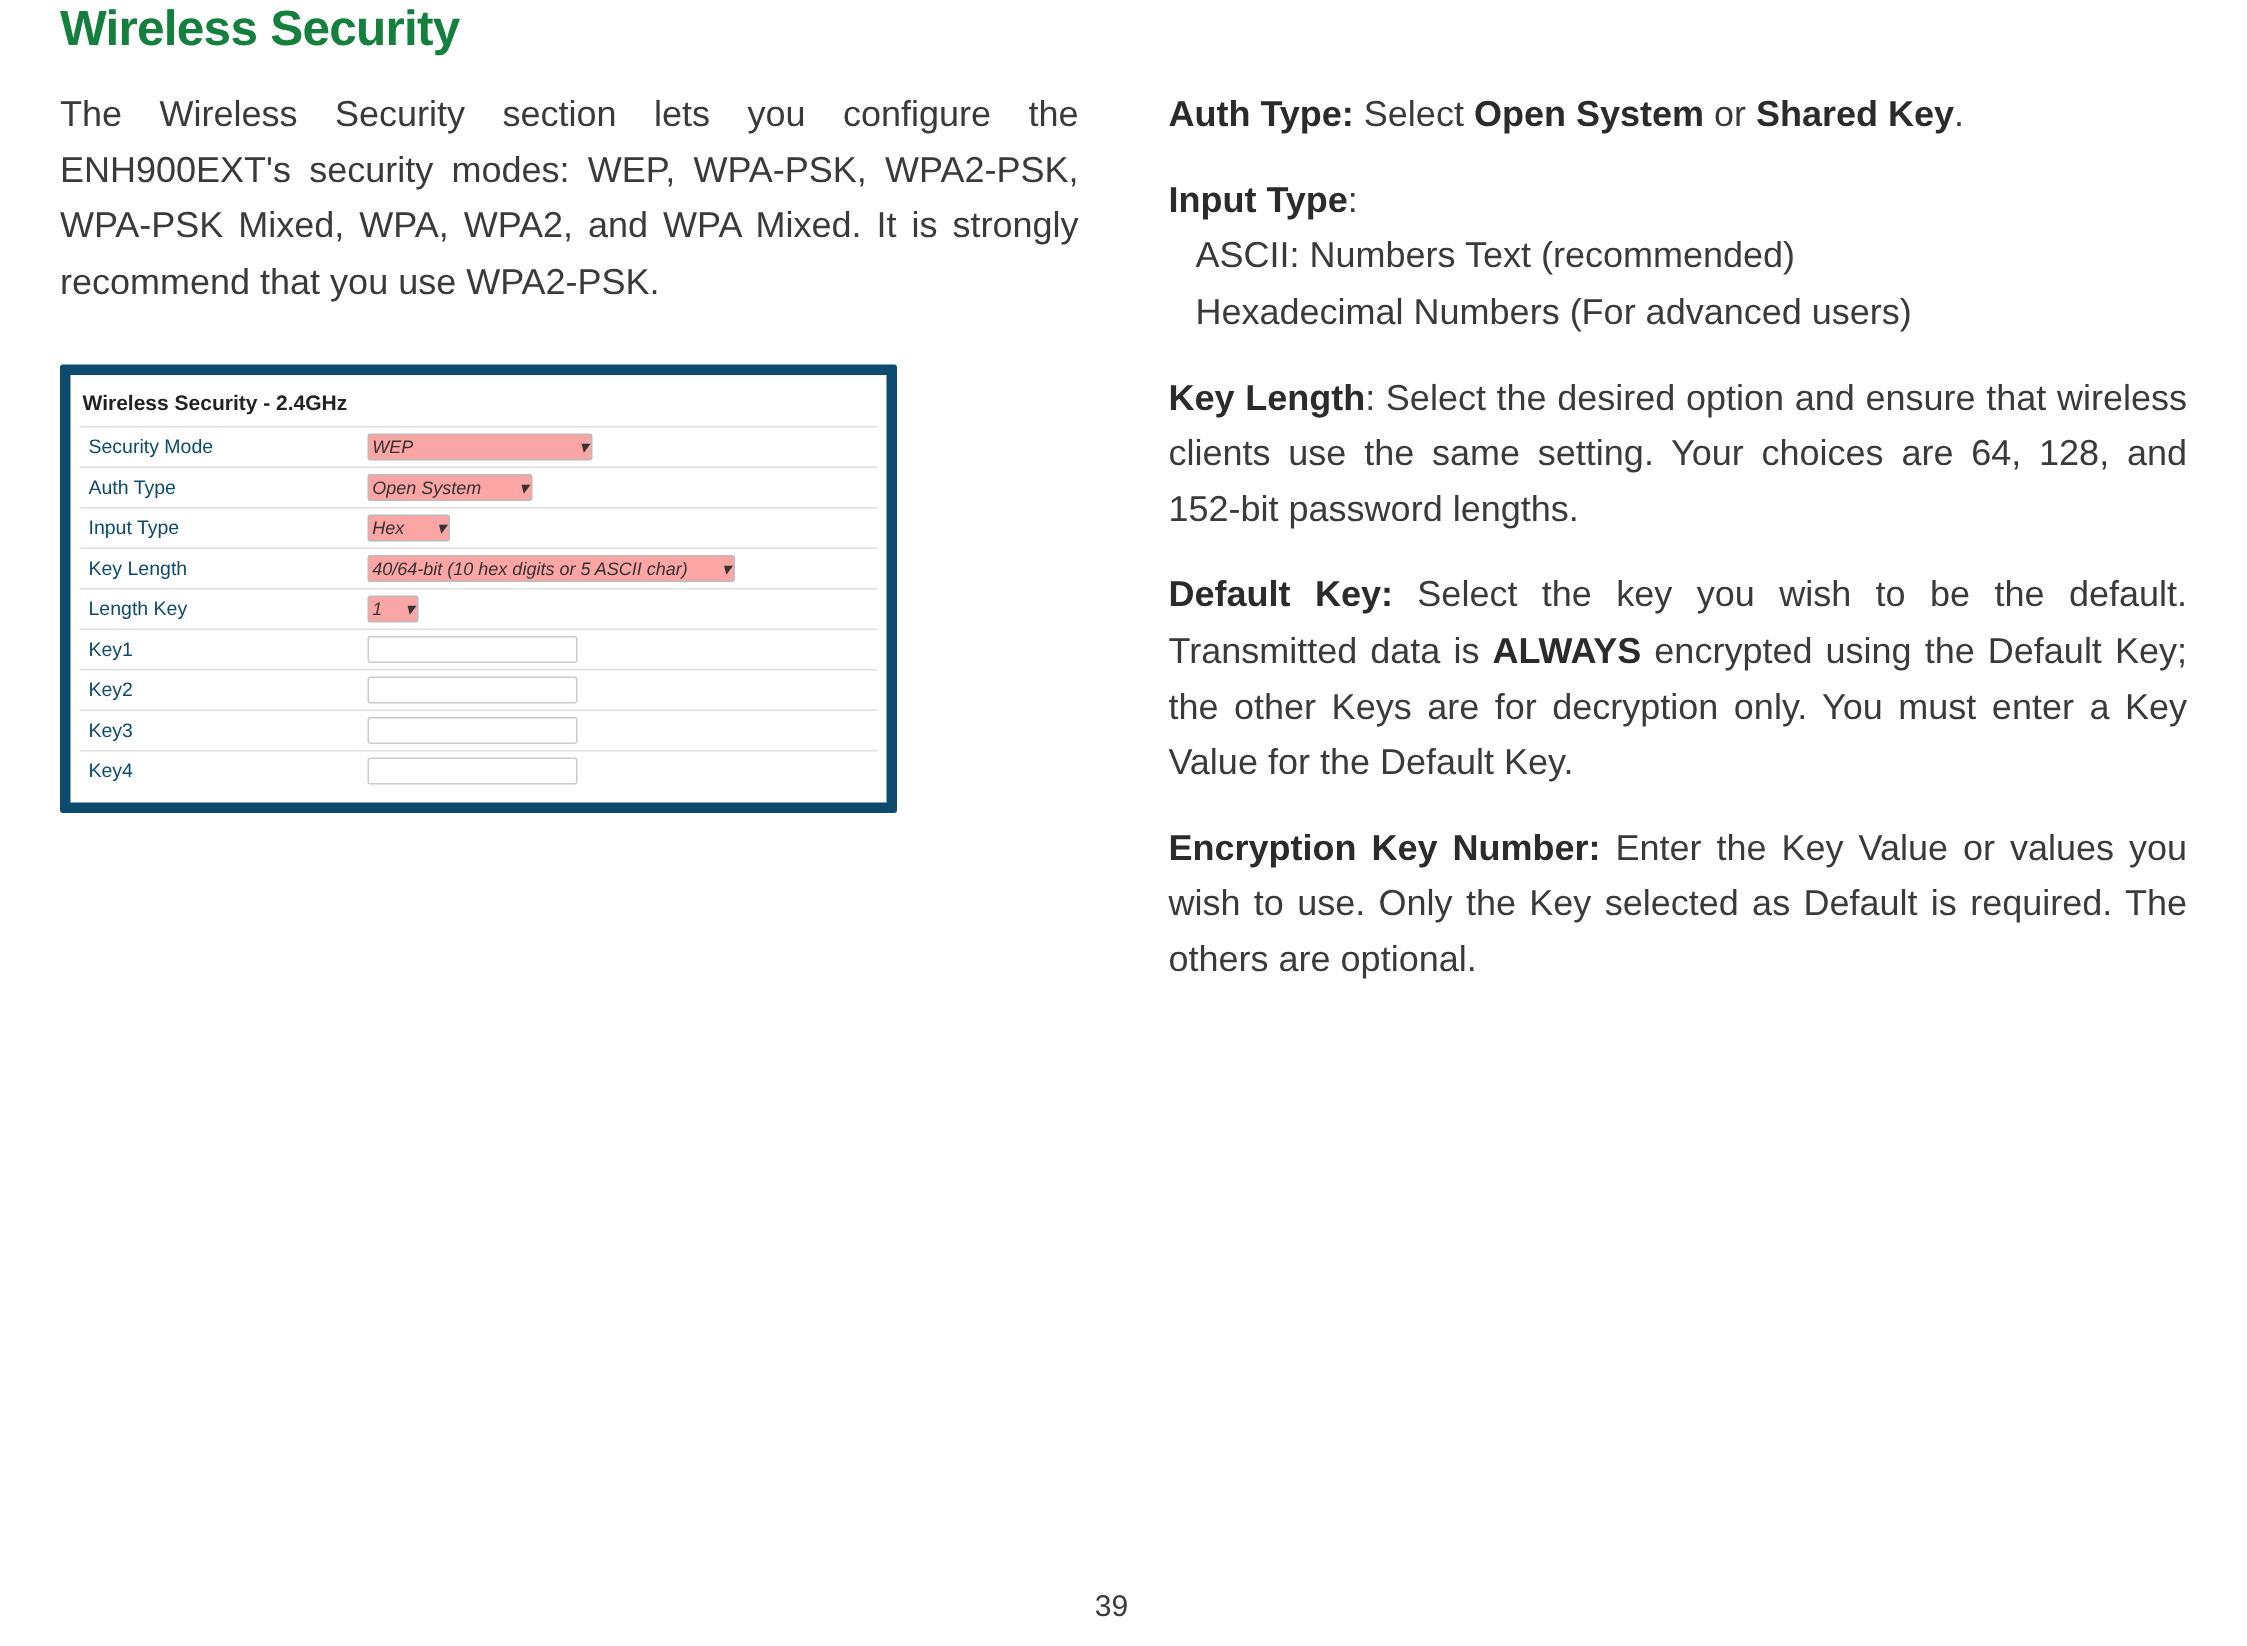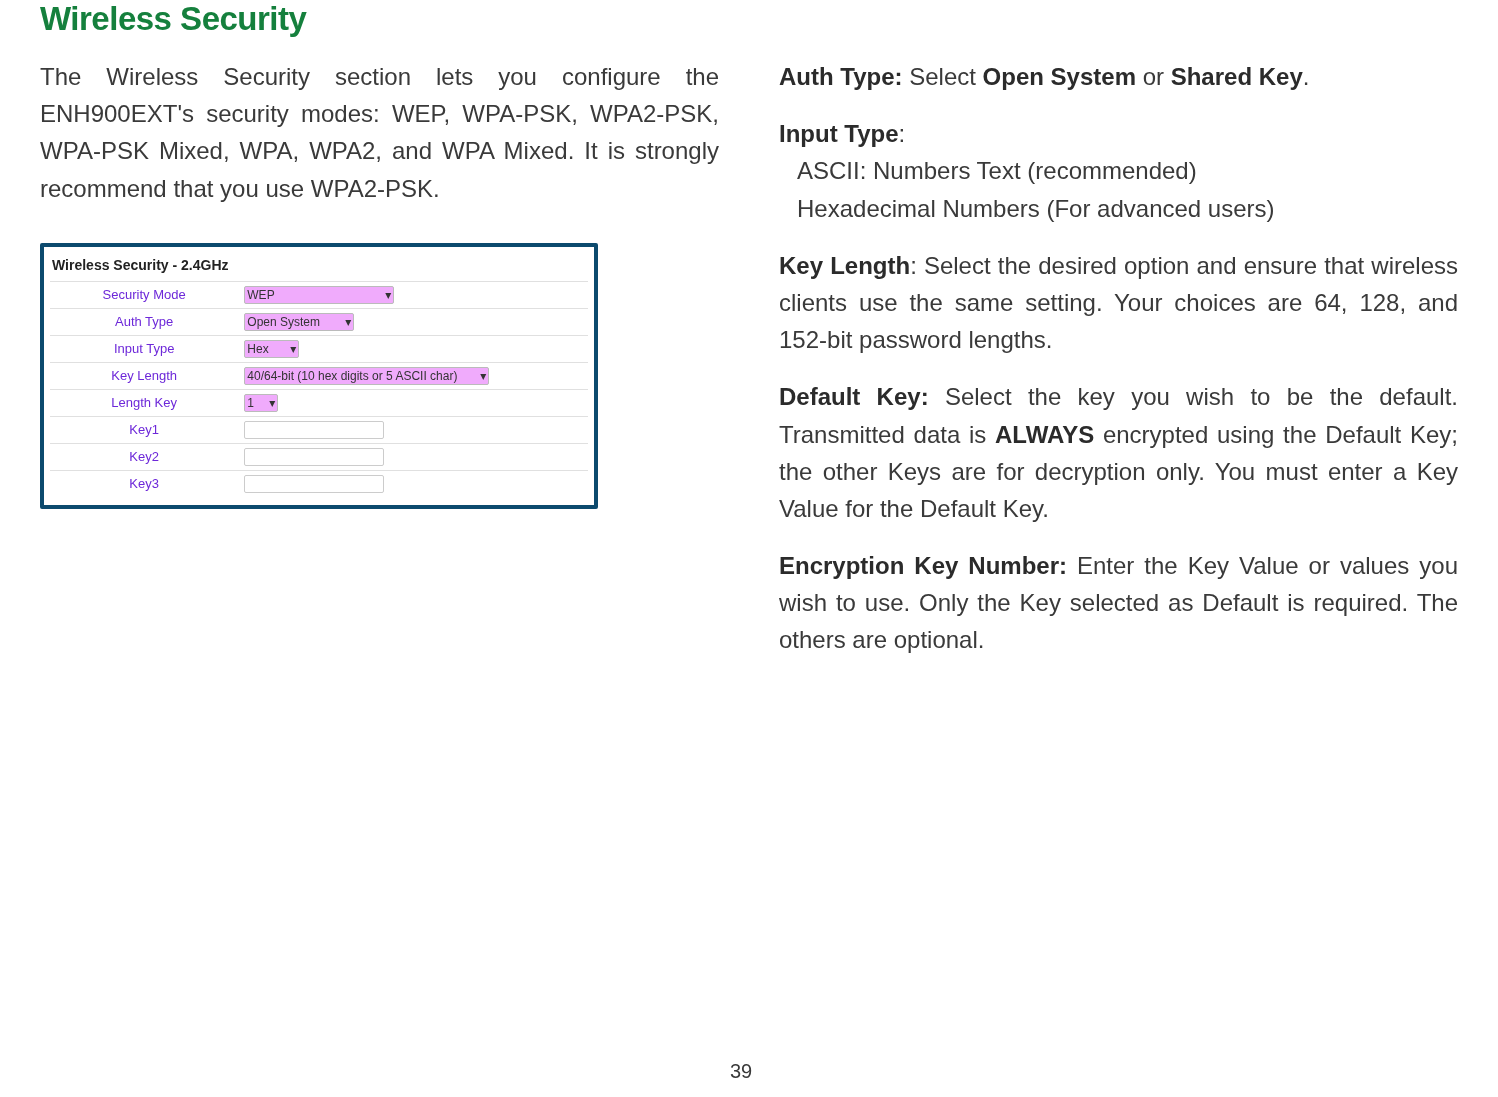--- a/index.html
+++ b/index.html
@@ -28,21 +28,21 @@
     letter-spacing: -0.5px;
   }
   p.intro {
     font-size: 24px;
     line-height: 1.55;
     color: #3a3a3a;
     text-align: justify;
     margin-bottom: 36px;
   }
   .screenshot {
-    border: 4px solid #0c4a6e;
+    border: 7px solid #0c4a6e;
     border-radius: 2px;
     padding: 6px 6px 8px 6px;
     width: 558px;
     background: #fff;
     font-family: Arial, sans-serif;
   }
   .screenshot .panel-title {
     font-size: 14px;
     font-weight: 700;
     padding: 4px 2px 8px 2px;
@@ -54,30 +54,30 @@
     font-size: 13px;
   }
   .screenshot td {
     border-top: 1px solid #e0e0e0;
     padding: 4px 6px;
     color: #555;
     vertical-align: middle;
   }
   .screenshot td.label {
     width: 35%;
-    color: #6d28d9;
-    text-align: center;
+    color: #0c4a6e;
   }
   .screenshot select, .screenshot .select-sim {
     font-size: 12px;
     border: 1px solid #bbb;
-    background: #f0abfc;
+    background: #fca5a5;
     padding: 1px 2px;
     border-radius: 2px;
     color: #333;
+    font-style: italic;
   }
   .screenshot input[type="text"].key-input {
     width: 140px;
     border: 1px solid #ccc;
     font-size: 12px;
     padding: 1px 3px;
     border-radius: 2px;
   }
   .select-wide { width: 150px; display:inline-block; }
   .select-med  { width: 110px; display:inline-block; }
@@ -165,20 +165,24 @@
           <td><input type="text" class="key-input" style=""></td>
         </tr>
         <tr>
           <td class="label">Key2</td>
           <td><input type="text" class="key-input" style=""></td>
         </tr>
         <tr>
           <td class="label">Key3</td>
           <td><input type="text" class="key-input" style=""></td>
         </tr>
+        <tr>
+          <td class="label">Key4</td>
+          <td><input type="text" class="key-input" style=""></td>
+        </tr>
       </tbody>
         </table>
     </div>
   </div>
 
   <div class="col right-col">
     <p>
       <strong>Auth Type: </strong><span>Select </span><strong>Open System</strong><span> or </span><strong>Shared Key</strong><span>.</span>
     </p>
 

